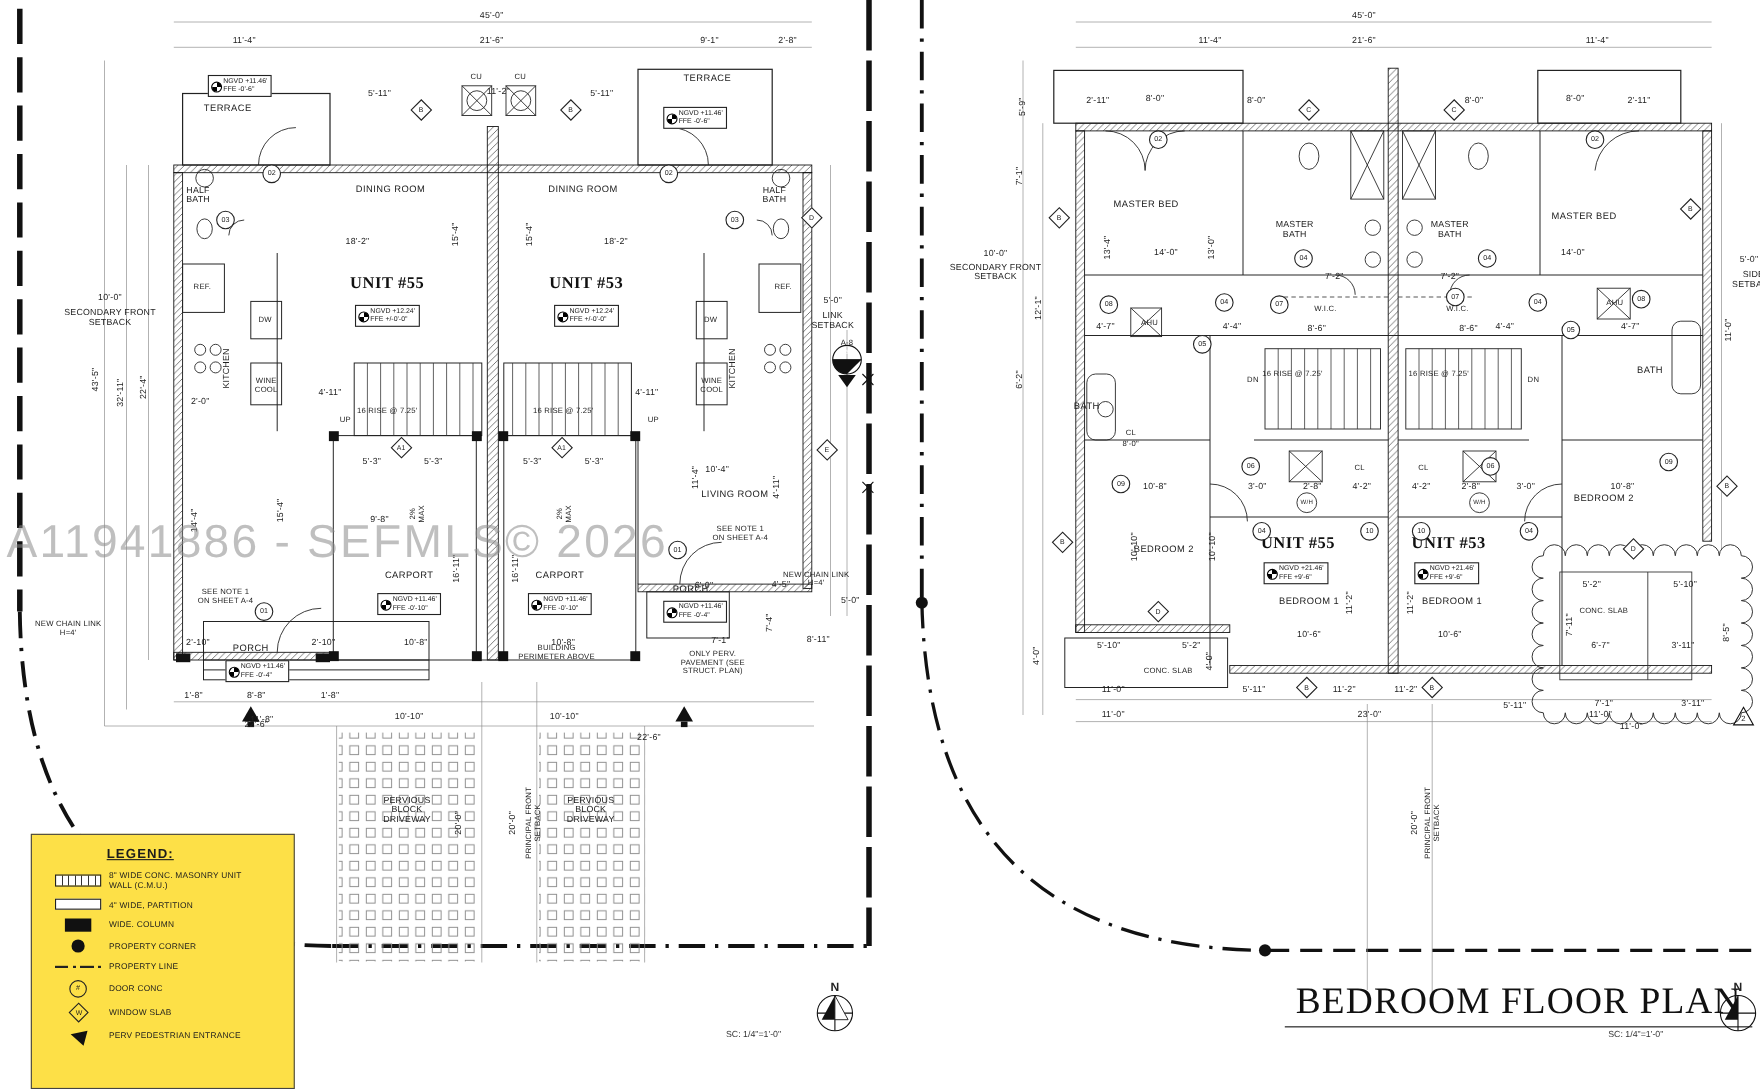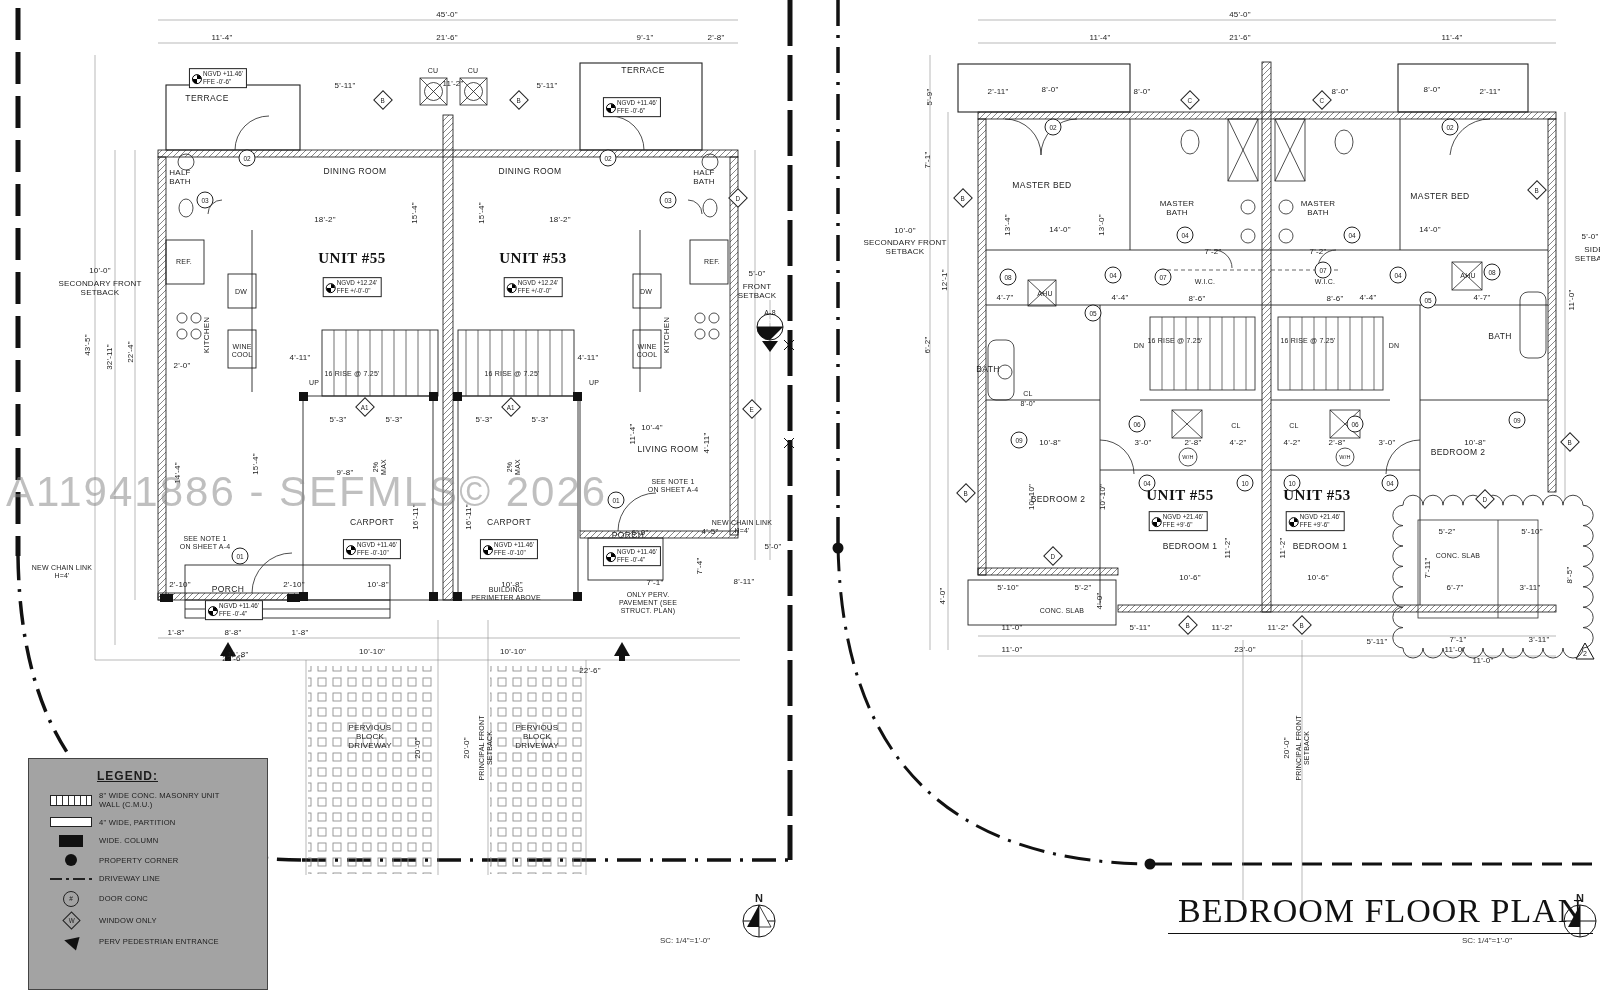--- a/index.html
+++ b/index.html
@@ -20,21 +20,21 @@
         background:conic-gradient(#000 0 90deg,#fff 90deg 180deg,#000 180deg 270deg,#fff 270deg 360deg)}
   .dc{position:absolute;transform:translate(-50%,-50%);width:15px;height:15px;border:1px solid #222;
       border-radius:50%;background:#fff;font-size:6.5px;display:flex;align-items:center;justify-content:center;color:#222}
   .dm{position:absolute;transform:translate(-50%,-50%) rotate(45deg);width:12px;height:12px;border:1px solid #222;
       background:#fff;display:flex;align-items:center;justify-content:center}
   .dm>i{transform:rotate(-45deg);font-style:normal;font-size:6.3px;color:#222}
   .wm{position:absolute;left:6px;top:468px;font-size:42px;color:#8c8c8c;opacity:.55;letter-spacing:2px;white-space:pre}
   .title{position:absolute;font-family:"Liberation Serif",serif;font-size:34px;color:#111;
          border-bottom:1.5px solid #111;padding:0 10px 3px 10px;letter-spacing:1px;white-space:pre}
   .scale{position:absolute;font-size:8px;color:#333}
-  .legend{position:absolute;left:28px;top:758px;width:240px;height:232px;border:1px solid #444;background:#a3a3a3;
+  .legend{position:absolute;left:28px;top:758px;width:240px;height:232px;border:1px solid #444;background:#fde047;
           padding:10px 6px 0 14px;box-sizing:border-box}
   .ltitle{font-size:12px;font-weight:bold;letter-spacing:1px;margin:0 0 8px 54px;text-decoration:underline}
   .lrow{display:flex;align-items:center;margin-bottom:7.5px}
   .lsymc{width:56px;display:flex;justify-content:center;flex-shrink:0}
   .ltxt{font-size:7.6px;line-height:1.25;white-space:pre;letter-spacing:.2px}
   .sym-cmu{width:40px;height:9px;border:1px solid #222;
            background:repeating-linear-gradient(90deg,#fff 0 5px,#333 5px 6px)}
   .sym-part{width:40px;height:8px;border:1px solid #222;background:#fff}
   .sym-col{width:24px;height:12px;background:#111}
   .sym-corner{width:12px;height:12px;border-radius:50%;background:#111}
@@ -353,21 +353,21 @@
 <span class="t" style="left:370px;top:737px">PERVIOUS
 BLOCK
 DRIVEWAY</span>
 <span class="t" style="left:537px;top:737px">PERVIOUS
 BLOCK
 DRIVEWAY</span>
 <span class="t tv" style="left:418px;top:748px">20'-0"</span>
 <span class="t tv" style="left:467px;top:748px">20'-0"</span>
 <span class="t tv ts" style="left:486px;top:748px">PRINCIPAL FRONT
 SETBACK</span>
-<span class="t" style="left:757px;top:292px">FRONT
+<span class="t" style="left:757px;top:292px">LINK
 SETBACK</span>
 <span class="t" style="left:757px;top:274px">5'-0"</span>
 <span class="t ts" style="left:770px;top:322px;color:#fff">A</span>
 <span class="t ts" style="left:770px;top:313px">A-8</span>
 
 <span class="dc" style="left:247px;top:158px">02</span>
 <span class="dc" style="left:608px;top:158px">02</span>
 <span class="dc" style="left:205px;top:200px">03</span>
 <span class="dc" style="left:668px;top:200px">03</span>
 <span class="dc" style="left:240px;top:556px">01</span>
@@ -571,35 +571,35 @@
   <div class="lrow">
         <span class="lsymc">
           <span class="sym-corner"></span>
         </span>
         <span class="ltxt">PROPERTY CORNER</span>
       </div>
   <div class="lrow">
         <span class="lsymc">
           <span class="sym-pline"></span>
         </span>
-        <span class="ltxt">DRIVEWAY LINE</span>
+        <span class="ltxt">PROPERTY LINE</span>
       </div>
   <div class="lrow">
         <span class="lsymc">
           <span class="dc2">#</span>
         </span>
         <span class="ltxt">DOOR CONC</span>
       </div>
   <div class="lrow">
         <span class="lsymc">
           <span class="dm2">
             <i>W</i>
           </span>
         </span>
-        <span class="ltxt">WINDOW ONLY</span>
+        <span class="ltxt">WINDOW SLAB</span>
       </div>
   <div class="lrow">
         <span class="lsymc">
           <span class="sym-arrow"></span>
         </span>
         <span class="ltxt">PERV PEDESTRIAN ENTRANCE</span>
       </div>
 </div>
 
 

